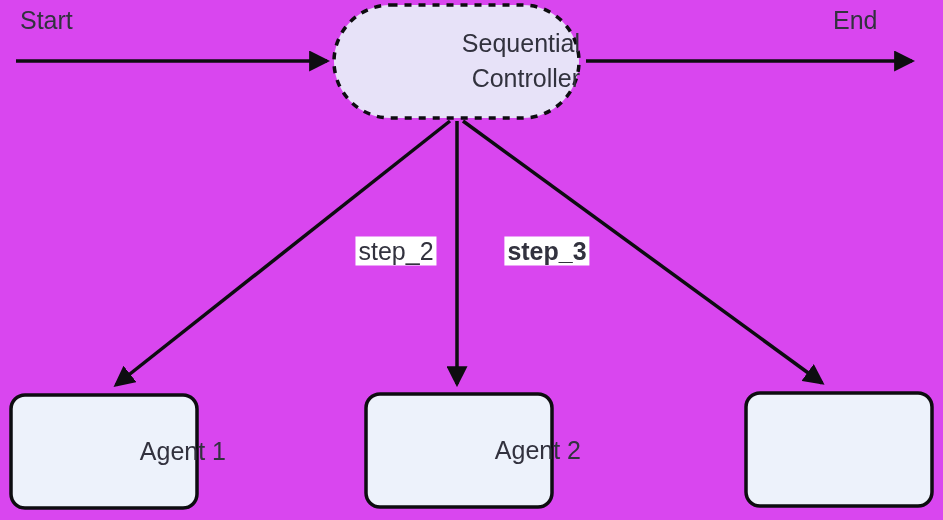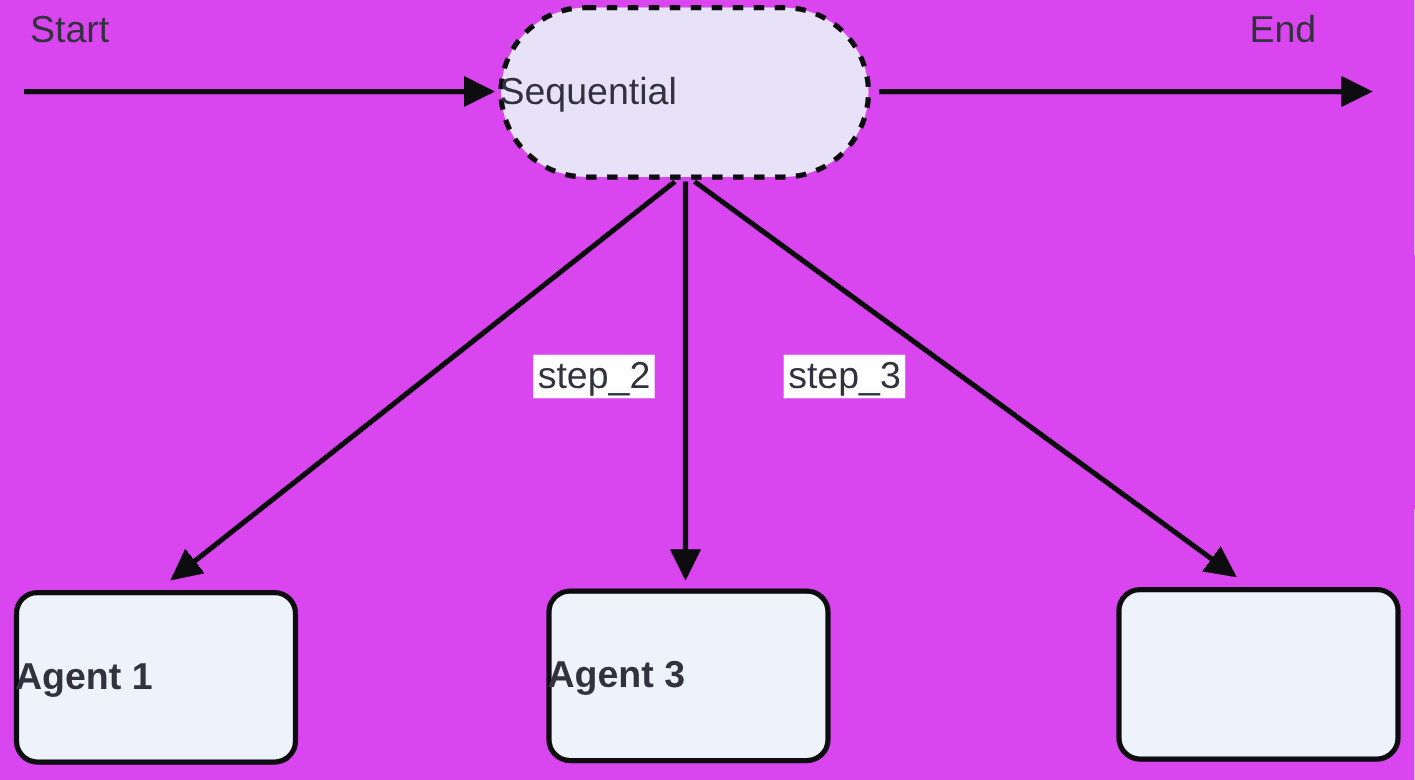--- a/index.html
+++ b/index.html
@@ -27,40 +27,39 @@
     white-space: nowrap;
     user-select: none;
   }
   .endpoint-label {
     top: 5px;
     line-height: 30px;
   }
   .node-text {
     display: flex;
     flex-direction: column;
-    align-items: flex-start;
+    align-items: flex-end;
     justify-content: center;
     text-align: center;
   }
   .controller-text {
     left: 333px;
     top: 4px;
     width: 247px;
     height: 114px;
     line-height: 35px;
   }
   .edge-label {
     transform: translate(-50%, -50%);
     background: #ffffff;
     padding: 0 3px;
   }
   .agent-text {
     width: 216px;
     height: 115px;
-    font-weight: bold;
   }
   .shape-line {
     stroke: #0d0d10;
     stroke-width: 3.5;
   }
   .shape-node {
     stroke: #0d0d10;
     stroke-width: 3.5;
   }
 </style>
@@ -91,21 +90,22 @@
     <rect class="shape-node" x="11" y="395" width="186" height="113" rx="14" ry="14" fill="#edf2fb"></rect>
     <rect class="shape-node" x="366" y="394" width="186" height="113" rx="14" ry="14" fill="#edf2fb"></rect>
     <rect class="shape-node" x="746" y="393" width="186" height="113" rx="14" ry="14" fill="#edf2fb"></rect>
   </svg>
 
   <div class="txt endpoint-label" style="left:20px;">Start</div>
   <div class="txt endpoint-label" style="left:833px;text-align:right;">End</div>
 
   <div class="txt node-text controller-text">
     <div>Sequential</div>
+    <div>Controller</div>
   </div>
 
   <div class="txt edge-label" style="left:396px; top:251px;">step_2</div>
-  <div class="txt edge-label" style="left:563px; top:251px;">step_3</div>
+  <div class="txt edge-label" style="left:547px; top:251px;font-weight:bold;">step_3</div>
 
   <div class="txt node-text agent-text" style="left:10px; top:394px;">Agent 1</div>
-  <div class="txt node-text agent-text" style="left:365px; top:393px;">Agent 3</div>
+  <div class="txt node-text agent-text" style="left:365px; top:393px;">Agent 2</div>
 
 </div>
 
 </body></html>

